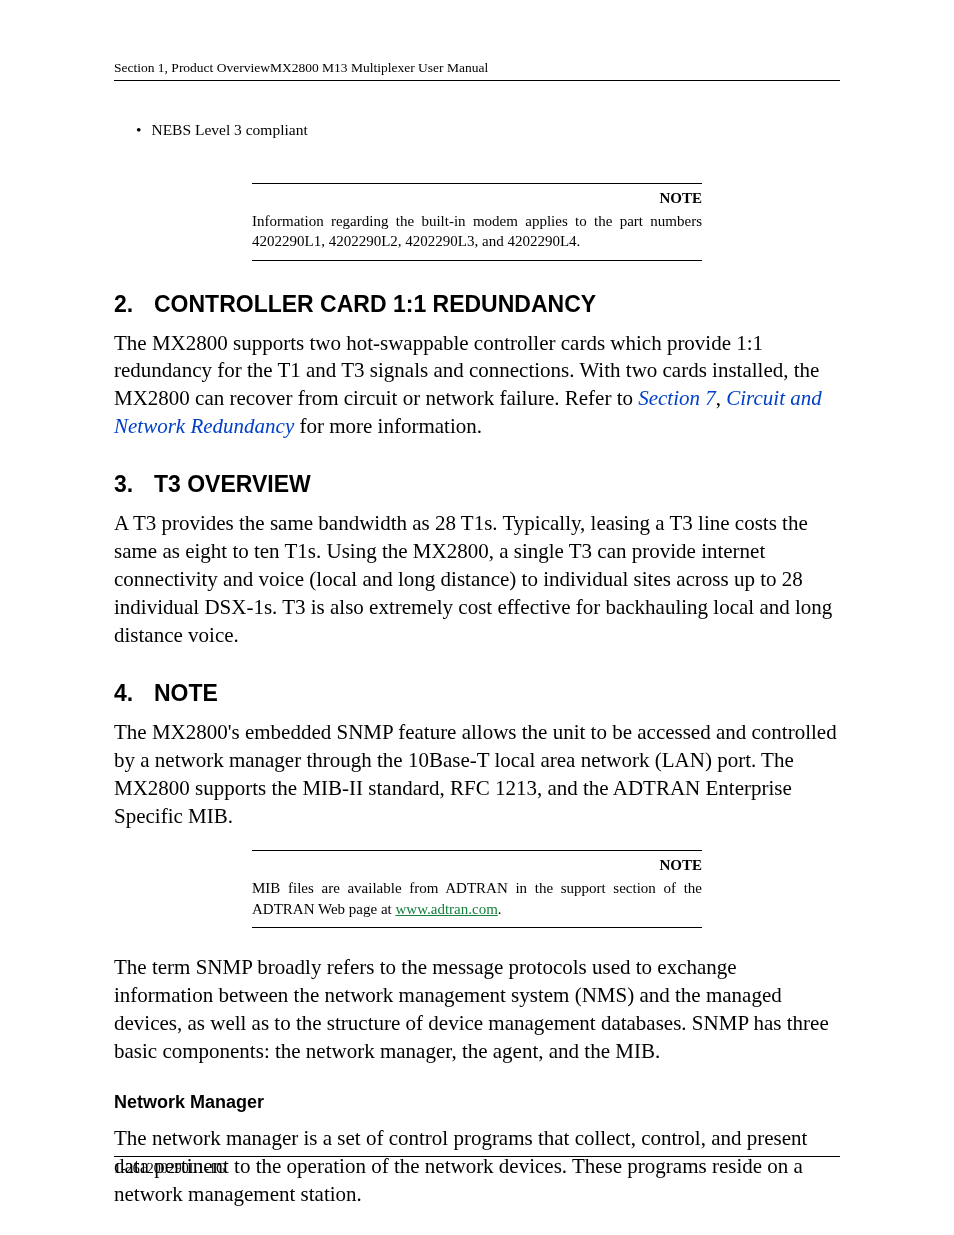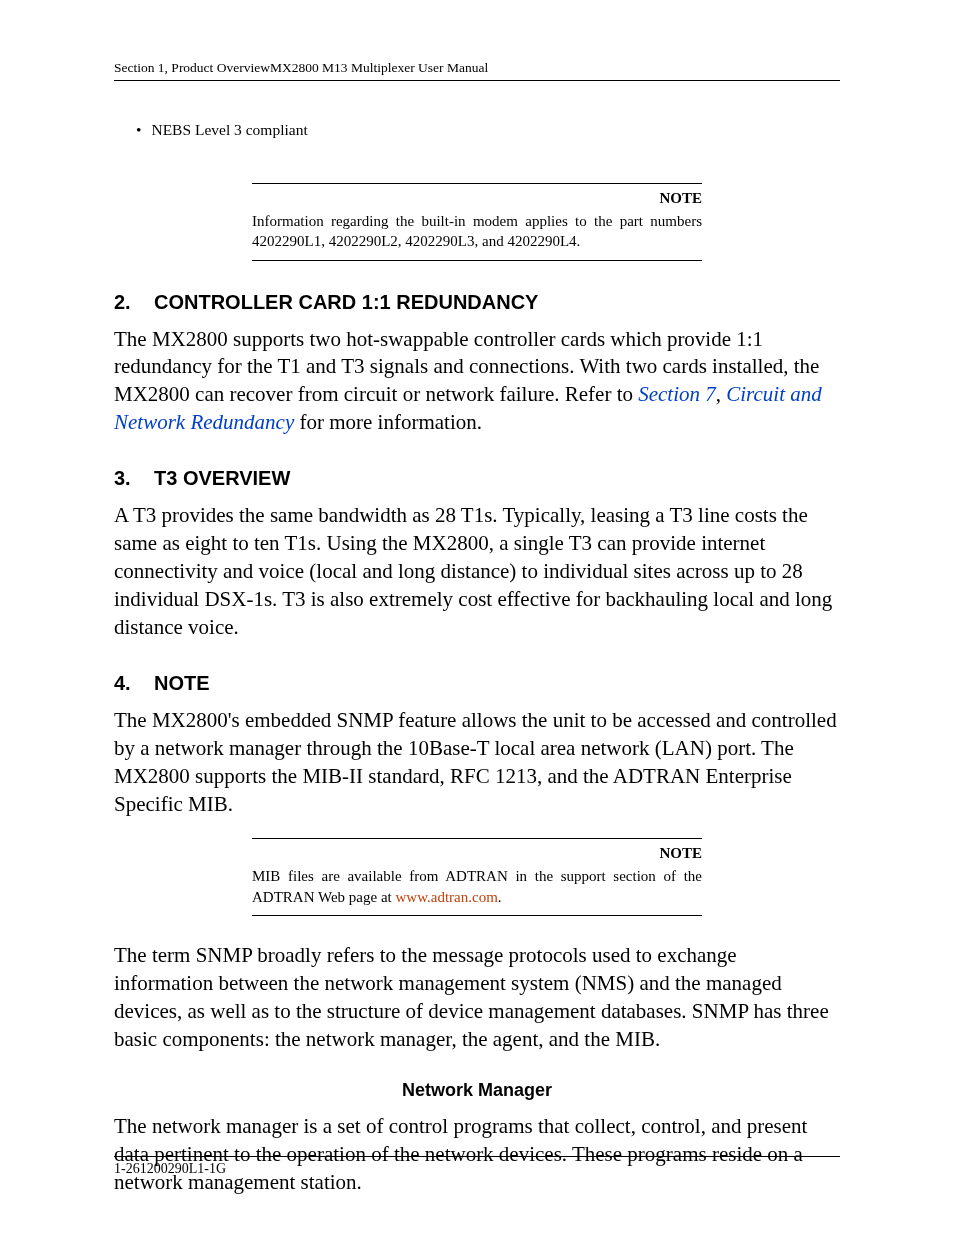--- a/index.html
+++ b/index.html
@@ -51,46 +51,46 @@
     margin-bottom: 4px;
   }
   .note-body {
     font-size: 15px;
     line-height: 1.35;
     text-align: justify;
   }
   h2.section {
     font-family: Arial, Helvetica, sans-serif;
     font-weight: bold;
-    font-size: 20px;
+    font-size: 23px;
     margin: 30px 0 12px 0;
   }
   h2.section .num {
     display: inline-block;
     width: 40px;
   }
   h3.subsection {
     font-family: Arial, Helvetica, sans-serif;
     font-weight: bold;
     font-size: 18px;
     margin: 26px 0 12px 0;
-    text-align: center;
   }
   p.body {
     font-size: 21px;
     line-height: 1.33;
     margin: 0 0 20px 0;
   }
   a.ref {
     color: #0040c8;
     font-style: italic;
     text-decoration: none;
   }
   a.link {
-    color: #c2410c;
+    color: #15803d;
+    text-decoration: underline;
   }
   .footer {
     position: absolute;
     left: 114px;
     right: 114px;
     bottom: 58px;
   }
   .footer-rule {
     border: none;
     border-top: 1px solid #000;

